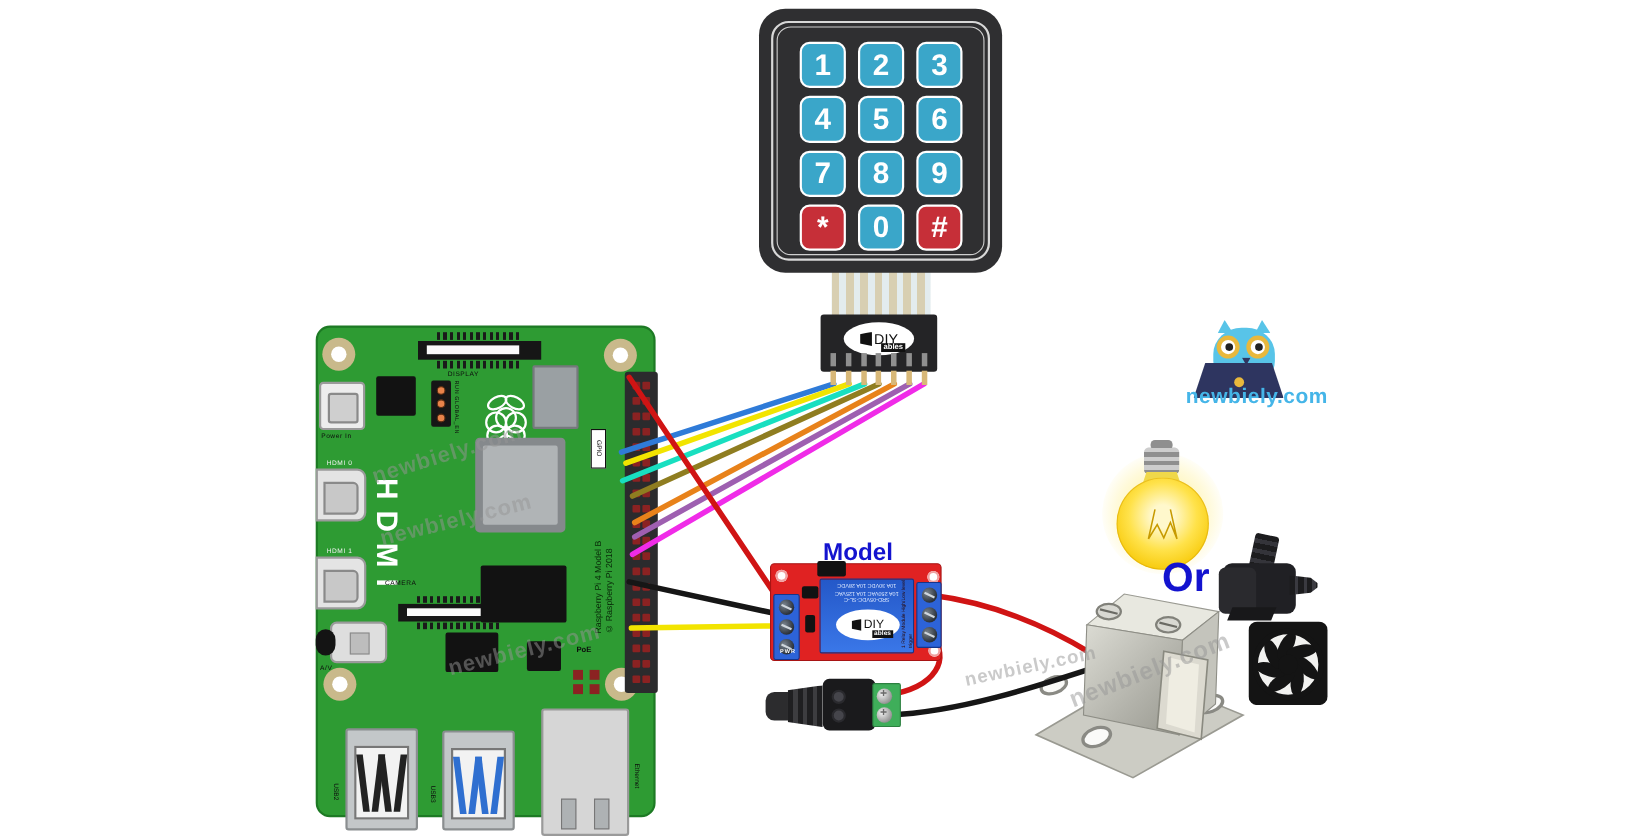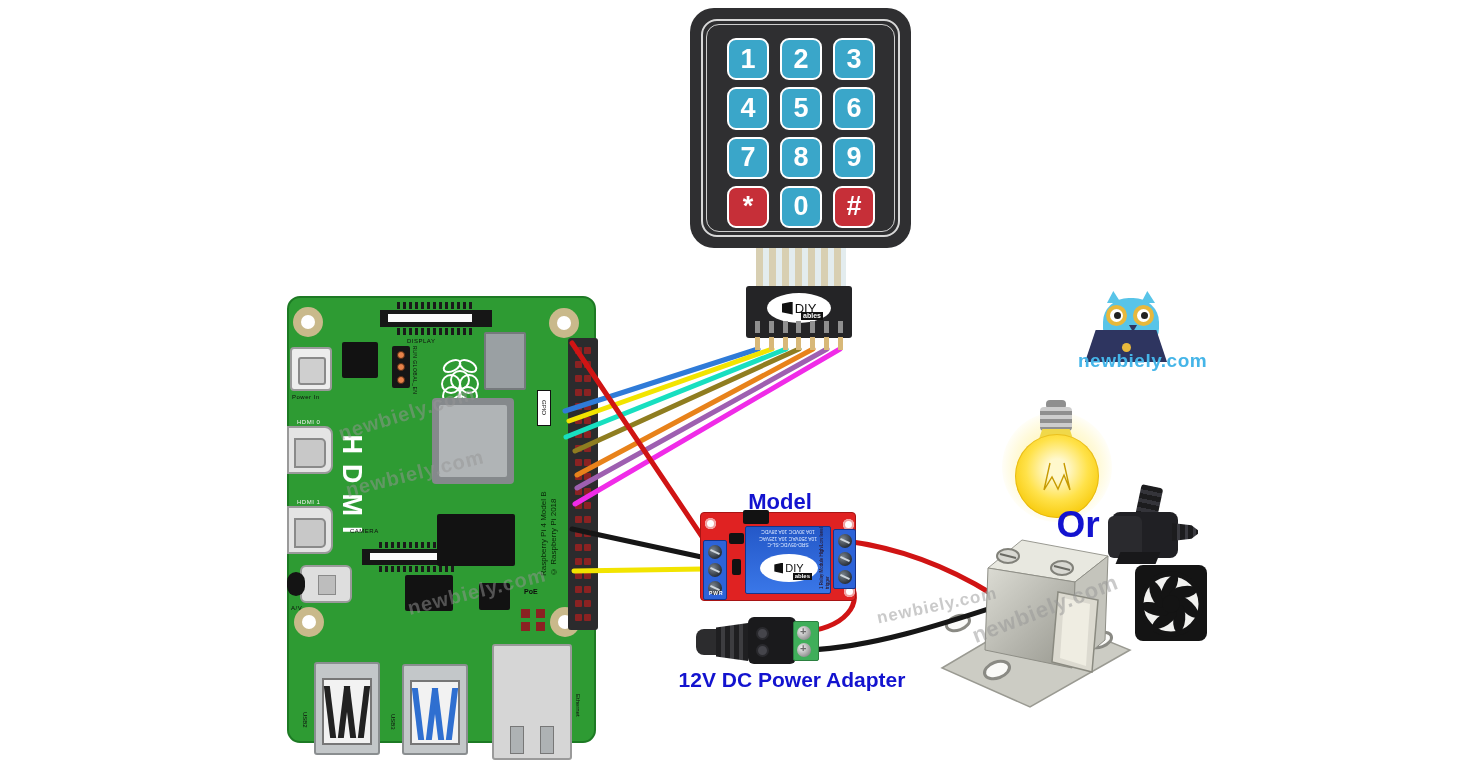--- a/index.html
+++ b/index.html
@@ -452,21 +452,20 @@
   <div class="adapter">
     <div class="a-tip"></div>
     <div class="a-ridge"></div>
     <div class="a-body"></div>
     <div class="a-ind" style="left:62px;top:27px;"></div>
     <div class="a-ind" style="left:62px;top:44px;"></div>
     <div class="a-green"></div>
     <div class="a-screw" style="left:103px;top:26px;"></div>
     <div class="a-screw" style="left:103px;top:43px;"></div>
   </div>
-  <div class="biglabel" style="left:672px;top:668px;width:240px;font-size:21px;">12V DC Power Adapter</div>
 
   <svg class="sol-box" width="200" height="150">
     <defs>
       <linearGradient id="met" x1="0" y1="0" x2="1" y2="1">
         <stop offset="0" stop-color="#dcdcd4"></stop>
           <stop offset=".6" stop-color="#b2b2aa"></stop>
           <stop offset="1" stop-color="#98988f"></stop>
       </linearGradient>
     </defs>
     <polygon points="48,40 82,12 168,28 135,54" fill="#e8e8e0" stroke="#9a9a92" stroke-width="1"></polygon>

